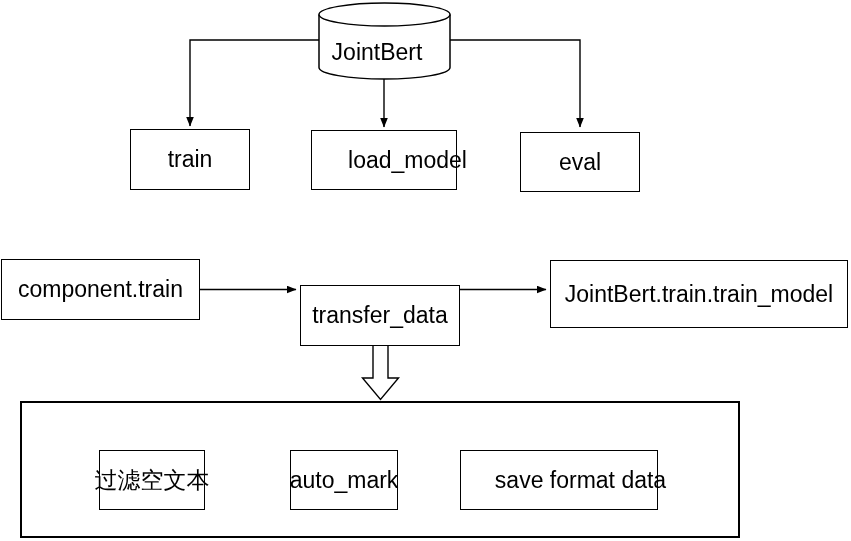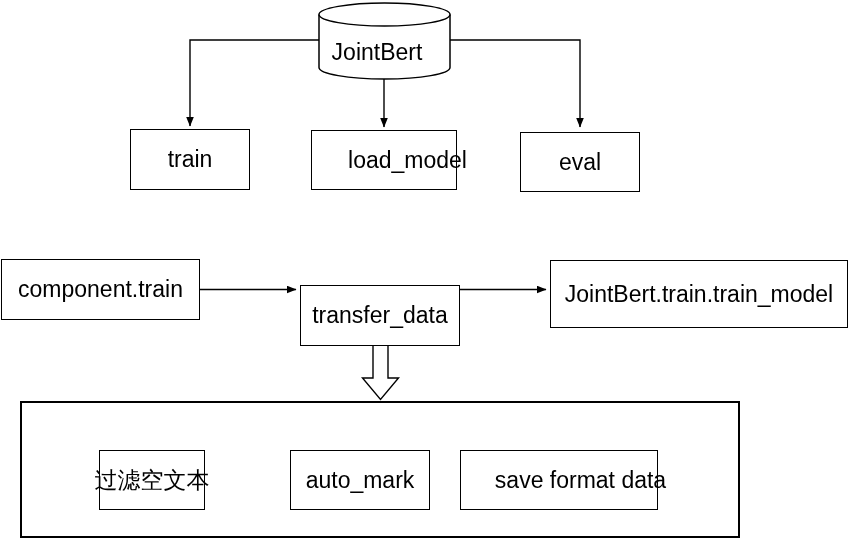--- a/index.html
+++ b/index.html
@@ -50,21 +50,21 @@
   }
   
   #node-train           { left: 130px; top: 129px; width: 120px; height: 61px; text-align: center; }
   #node-load-model      { left: 311px; top: 130px; width: 146px; height: 60px; padding-left: 47px; }
   #node-eval            { left: 520px; top: 132px; width: 120px; height: 60px; }
   #node-component-train { left: 1px;   top: 259px; width: 199px; height: 61px; }
   #node-transfer-data   { left: 300px; top: 259px; width: 160px; height: 61px; margin-top: 26px; }
   #node-train-model     { left: 550px; top: 260px; width: 298px; height: 68px; }
   #subflow-container    { left: 20px;  top: 401px; width: 720px; height: 137px; }
   #node-filter-empty    { left: 99px;  top: 450px; width: 106px; height: 60px; }
-  #node-auto-mark       { left: 290px; top: 450px; width: 140px; height: 60px; }
+  #node-auto-mark       { left: 290px; top: 450px; width: 108px; height: 60px; }
   #node-save-format     { left: 460px; top: 450px; width: 198px; height: 60px; padding-left: 43px; }
   #cyl-label            { left: 319px; top: 40px;  width: 116px; height: 25px; }
 </style>
 </head>
 <body>
 
 <div id="canvas">
 
   <svg id="connector-layer" width="851" height="541" viewBox="0 0 851 541">
     <defs>

